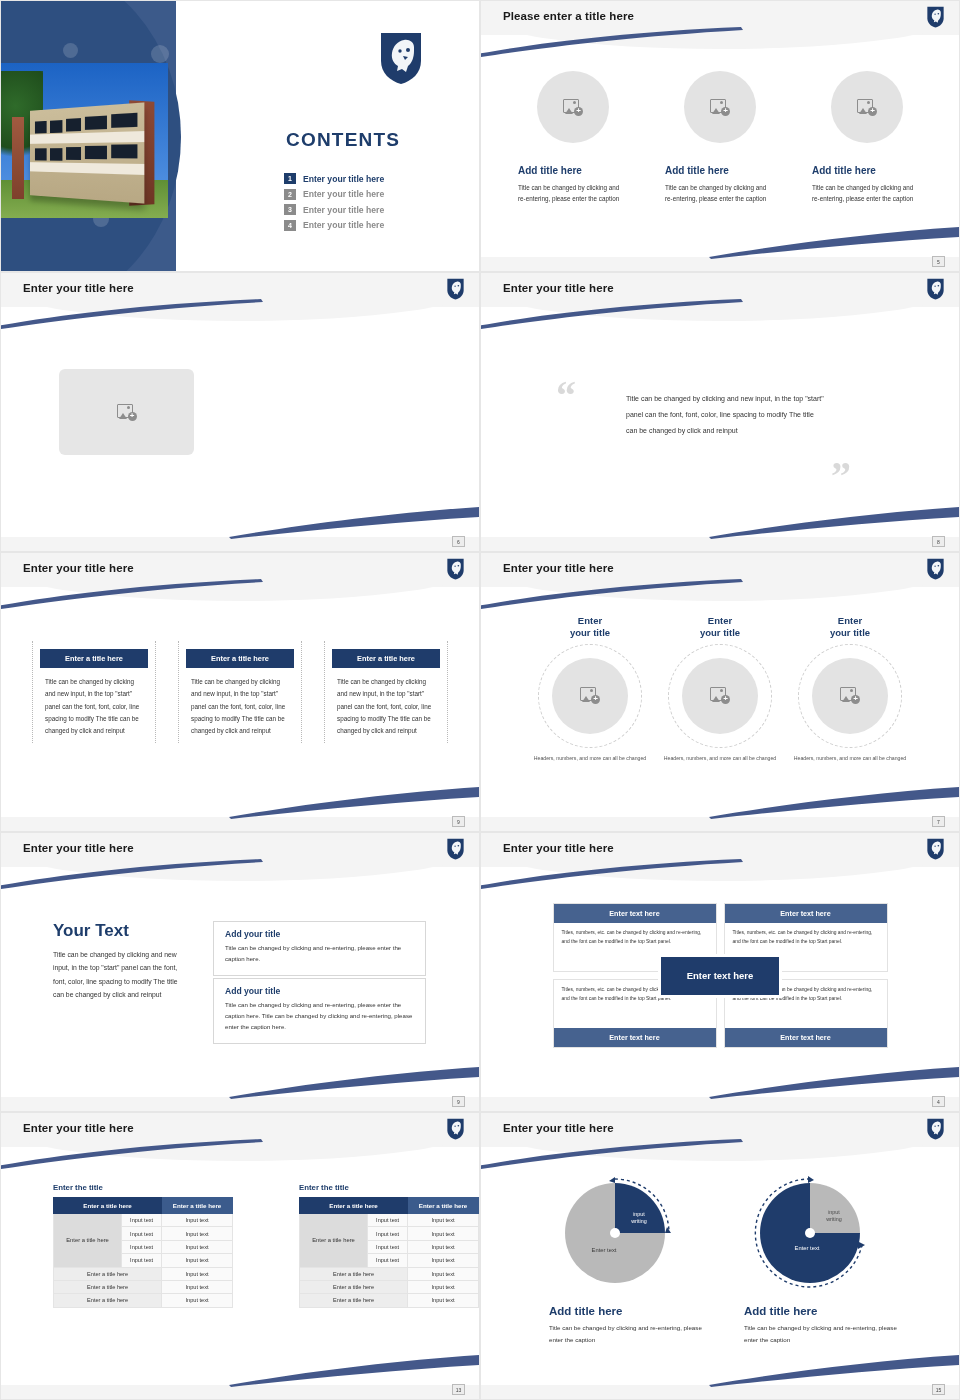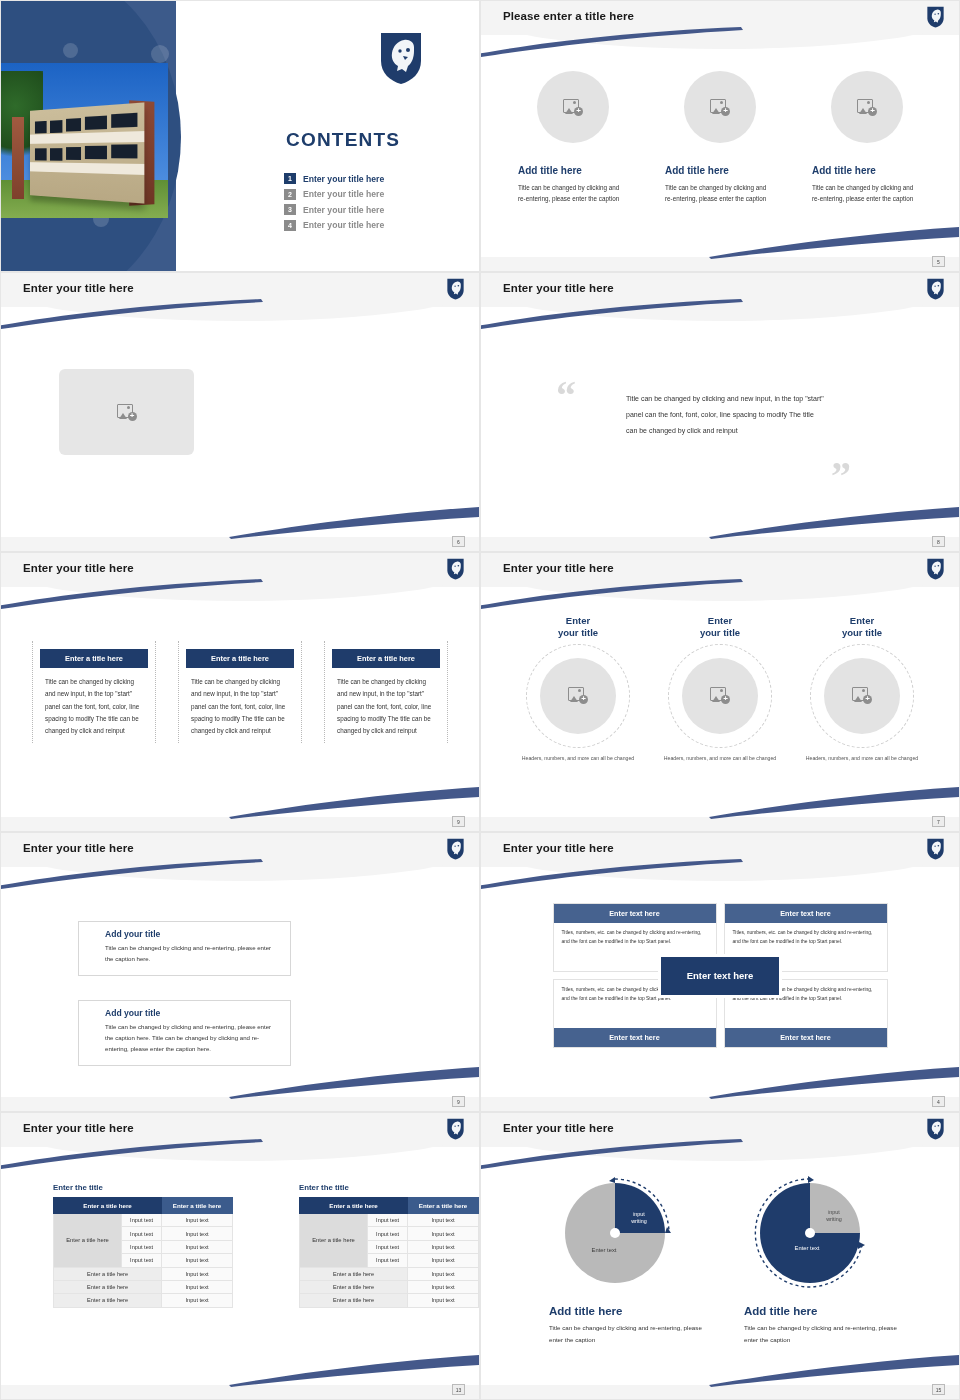--- a/index.html
+++ b/index.html
@@ -153,39 +153,39 @@
   
   .s5 .cards { display:flex; justify-content:center; gap:22px; padding-top:40px; }
   .s5 .card { width:124px; border-left:1px dotted #b9b9b9; border-right:1px dotted #b9b9b9; padding:0 0 6px 0; }
   .s5 .chead {
     background:#1f3c6b; color:#fff; font-size:7.4px; font-weight:bold;
     text-align:center; padding:5px 0; margin:8px 7px 0 7px;
   }
   .s5 .cbody { font-size:6.3px; color:#333; line-height:1.95; padding:8px 12px 0 12px; }
 
   
-  .s6 .cols { display:flex; justify-content:center; gap:24px; padding-top:14px; }
+  .s6 .cols { display:flex; justify-content:center; gap:12px; padding-top:14px; }
   .s6 .col { width:118px; text-align:center; }
   .s6 .ctitle { font-size:9.5px; font-weight:bold; color:#1e3d6b; line-height:1.3; margin-bottom:4px; }
   .s6 .ringwrap { position:relative; width:104px; height:104px; margin:0 auto; }
   .s6 .ring { position:absolute; inset:0; border:1px dashed #cfcfcf; border-radius:50%; }
   .s6 .circ {
     position:absolute; left:14px; top:14px; width:76px; height:76px;
     border-radius:50%; background:#e3e3e3;
     display:flex; align-items:center; justify-content:center;
   }
   .s6 .cap { font-size:5.2px; color:#555; line-height:1.6; margin-top:6px; }
 
   
   .s7 .wrap { display:flex; padding:40px 0 0 52px; }
   .s7 .left { width:135px; }
   .s7 .bigt { font-size:17px; font-weight:bold; color:#1e3d6b; margin-bottom:7px; }
   .s7 .bigd { font-size:6.8px; color:#333; line-height:1.95; }
   .s7 .right { margin-left:25px; width:213px; }
-  .s7 .box { border:1px solid #d7d7d7; padding:7px 11px 10px 26px; margin-bottom:24px; }
+  .s7 .box { border:1px solid #d7d7d7; padding:7px 11px 10px 11px; margin-bottom:2px; }
   .s7 .bt { font-size:8.6px; font-weight:bold; color:#1e3d6b; margin-bottom:4px; }
   .s7 .bd { font-size:6.1px; color:#333; line-height:1.8; }
 
   
   .s8 .matrix { position:relative; width:335px; margin:22px auto 0; }
   .s8 .mrow { display:flex; gap:7px; }
   .s8 .cell { width:164px; border:1px solid #e2e2e2; background:#fff; }
   .s8 .mhead { background:#46628f; color:#fff; font-size:7.2px; font-weight:bold; text-align:center; padding:5px 0; }
   .s8 .mbody { font-size:4.9px; color:#333; line-height:1.75; padding:6px 8px; min-height:48px; }
   .s8 .center {
@@ -563,20 +563,24 @@
           <circle cx="22" cy="20" r="1.7" fill="#1f3c6b"></circle>
         </svg>
     </div>
     <div class="sw-top">
       <svg width="300" height="40" viewBox="0 0 300 40">
           <path d="M0 38 C60 26 150 12 290 6 L292 9 C155 17 62 31 4 40 Z" fill="#44588a"></path>
         </svg>
     </div>
     <div class="body-area">
       <div class="wrap">
+        <div class="left">
+          <div class="bigt">Your Text</div>
+          <div class="bigd">Title can be changed by clicking and new input, in the top "start" panel can the font, font, color, line spacing to modify The title can be changed by click and reinput</div>
+        </div>
         <div class="right">
           <div class="box">
             <div class="bt">Add your title</div>
             <div class="bd">Title can be changed by clicking and re-entering, please enter the caption here.</div>
           </div>
           <div class="box">
             <div class="bt">Add your title</div>
             <div class="bd">Title can be changed by clicking and re-entering, please enter the caption here. Title can be changed by clicking and re-entering, please enter the caption here.</div>
           </div>
         </div>

